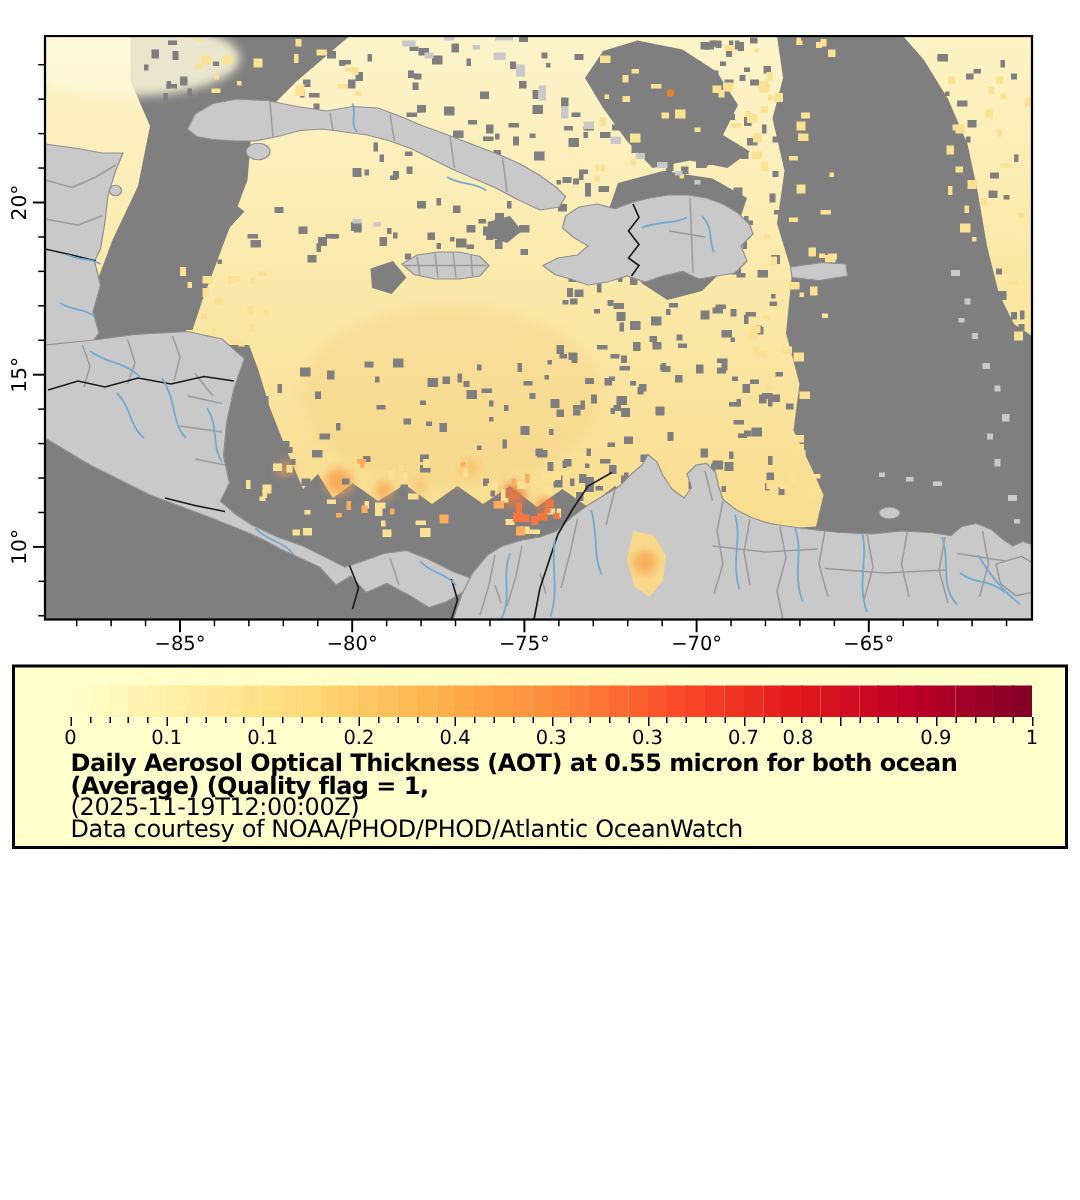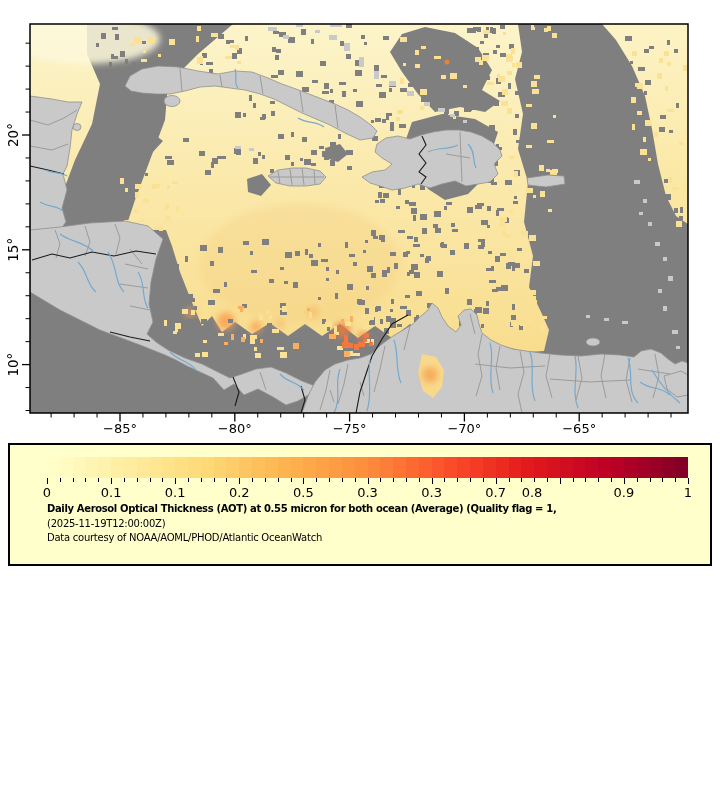--- a/index.html
+++ b/index.html
@@ -7,21 +7,21 @@
         font-family:"DejaVu Sans","Liberation Sans",sans-serif;}
   #mapsvg{position:absolute;left:0;top:0;}
   .legend{position:absolute;left:8px;top:443px;width:700px;height:119px;
           border:2px solid #000;box-sizing:content-box;}
   #cbar{position:absolute;left:37px;top:12px;width:641px;height:21px;}
   .cbcell{position:absolute;top:0;height:21px;}
   .cbtick{position:absolute;background:#000;width:1px;}
   .cblabel{position:absolute;top:40px;transform:translateX(-50%);
            font-size:13px;color:#000;white-space:nowrap;}
   .caption{position:absolute;left:37px;top:57px;width:664px;
-           font-size:10px;line-height:14.6px;color:#000;letter-spacing:-0.25px;}
+           font-size:16px;line-height:14.6px;color:#000;letter-spacing:-0.25px;}
   .caption .b{font-weight:bold;letter-spacing:-0.35px;}
   .ticktext{font-size:13px;fill:#000;}
   .ytick{font-size:13.5px;fill:#000;}
 </style>
 </head>
 <body>
 
 <div class="page">
 
   <svg id="mapsvg" width="720" height="440">
@@ -1011,21 +1011,21 @@
         <div class="cbtick" style="left: 190.84px; top: 33px; height: 4px;"></div>
         <div class="cbtick" style="left: 203.66px; top: 33px; height: 4px;"></div>
         <div class="cbtick" style="left: 216.48px; top: 33px; height: 4px;"></div>
         <div class="cbtick" style="left: 229.3px; top: 33px; height: 6px;"></div>
         <span class="cblabel" style="left: 229.3px;">0.2</span>
         <div class="cbtick" style="left: 242.12px; top: 33px; height: 4px;"></div>
         <div class="cbtick" style="left: 254.94px; top: 33px; height: 4px;"></div>
         <div class="cbtick" style="left: 267.76px; top: 33px; height: 4px;"></div>
         <div class="cbtick" style="left: 280.58px; top: 33px; height: 4px;"></div>
         <div class="cbtick" style="left: 293.4px; top: 33px; height: 6px;"></div>
-        <span class="cblabel" style="left: 293.4px;">0.5</span>
+        <span class="cblabel" style="left: 293.4px;">0.4</span>
         <div class="cbtick" style="left: 306.22px; top: 33px; height: 4px;"></div>
         <div class="cbtick" style="left: 319.04px; top: 33px; height: 4px;"></div>
         <div class="cbtick" style="left: 331.86px; top: 33px; height: 4px;"></div>
         <div class="cbtick" style="left: 344.68px; top: 33px; height: 4px;"></div>
         <div class="cbtick" style="left: 357.5px; top: 33px; height: 6px;"></div>
         <span class="cblabel" style="left: 357.5px;">0.3</span>
         <div class="cbtick" style="left: 370.32px; top: 33px; height: 4px;"></div>
         <div class="cbtick" style="left: 383.14px; top: 33px; height: 4px;"></div>
         <div class="cbtick" style="left: 395.96px; top: 33px; height: 4px;"></div>
         <div class="cbtick" style="left: 408.78px; top: 33px; height: 4px;"></div>
@@ -1052,17 +1052,17 @@
         <div class="cbtick" style="left: 626.72px; top: 33px; height: 4px;"></div>
         <div class="cbtick" style="left: 639.54px; top: 33px; height: 4px;"></div>
         <div class="cbtick" style="left: 652.36px; top: 33px; height: 4px;"></div>
         <div class="cbtick" style="left: 665.18px; top: 33px; height: 4px;"></div>
         <div class="cbtick" style="left: 678px; top: 33px; height: 6px;"></div>
         <span class="cblabel" style="left: 678px;">1</span>
       </div>
     <div class="caption">
       <div class="b">Daily Aerosol Optical Thickness (AOT) at 0.55 micron for both ocean (Average) (Quality flag = 1,</div>
       <div>(2025-11-19T12:00:00Z)</div>
-      <div>Data courtesy of NOAA/AOML/PHOD/Atlantic OceanWatch</div>
+      <div>Data courtesy of NOAA/PHOD/PHOD/Atlantic OceanWatch</div>
     </div>
   </div>
 
 </div>
 
 </body></html>

